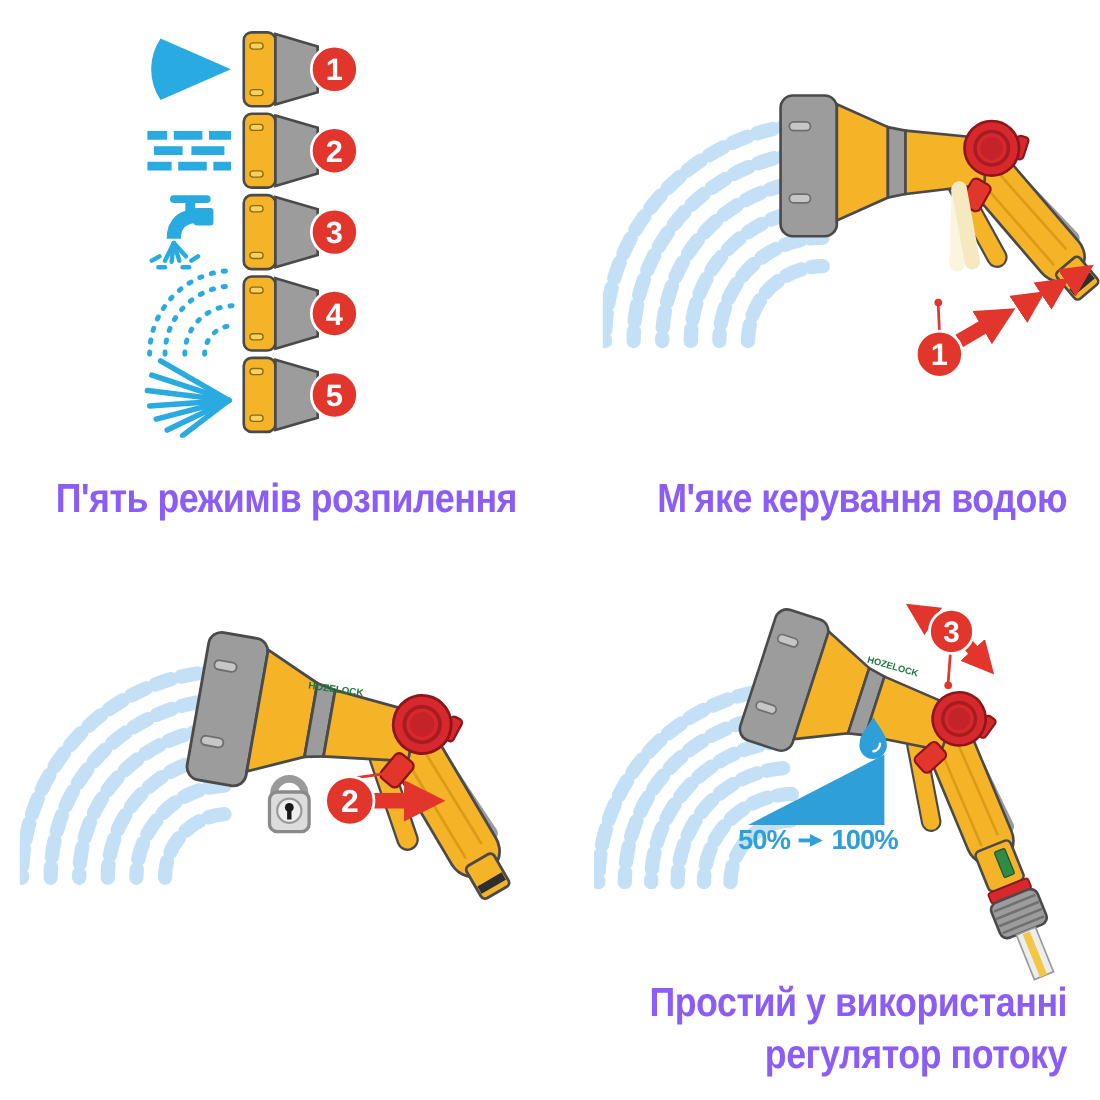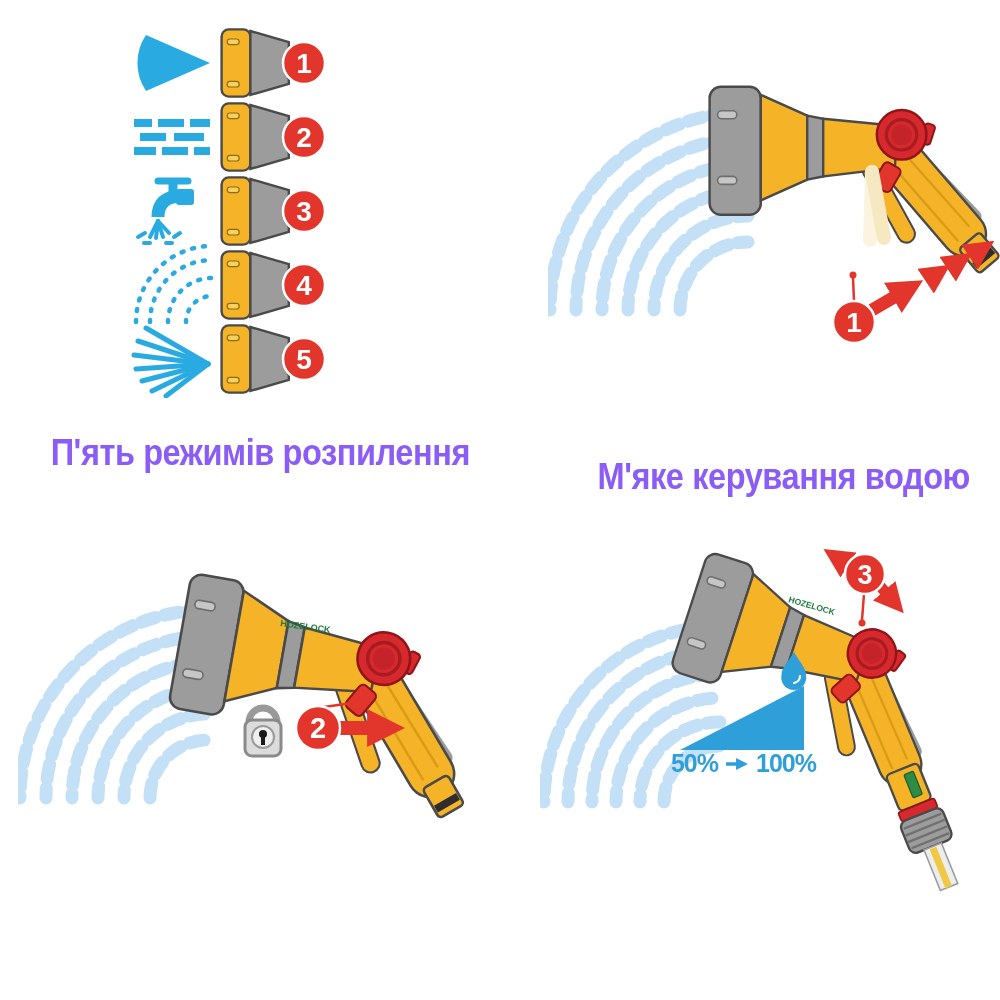--- a/index.html
+++ b/index.html
@@ -279,17 +279,21 @@
       <line x1="310" y1="26" x2="296" y2="17" stroke="#E2352B" stroke-width="11" marker-end="url(#ah-red)"></line>
       <line x1="340" y1="46" x2="354" y2="62" stroke="#E2352B" stroke-width="11" marker-end="url(#ah-red)"></line>
       <circle cx="325" cy="34" r="20" fill="#E2352B" stroke="#ffffff" stroke-width="2.5"></circle>
       <text class="badge-num" x="325" y="34" dy="0.36em" font-size="27">3</text>
     </g>
   </svg>
 
   <div class="caption" style="left:0;top:429px;width:500px;">
     <span class="cline">П'ять режимів розпилення</span>
   </div>
-  <div class="caption" style="left:500px;top:453px;width:500px;">
+  <div class="caption" style="left:500px;top:429px;width:500px;">
     <span class="cline">М'яке керування водою</span>
   </div>
+  <div class="caption" style="left:500px;top:888px;width:500px;">
+    <span class="cline">Простий у використанні</span>
+    <span class="cline">регулятор потоку</span>
+  </div>
 
 </div>
 
 </body></html>

